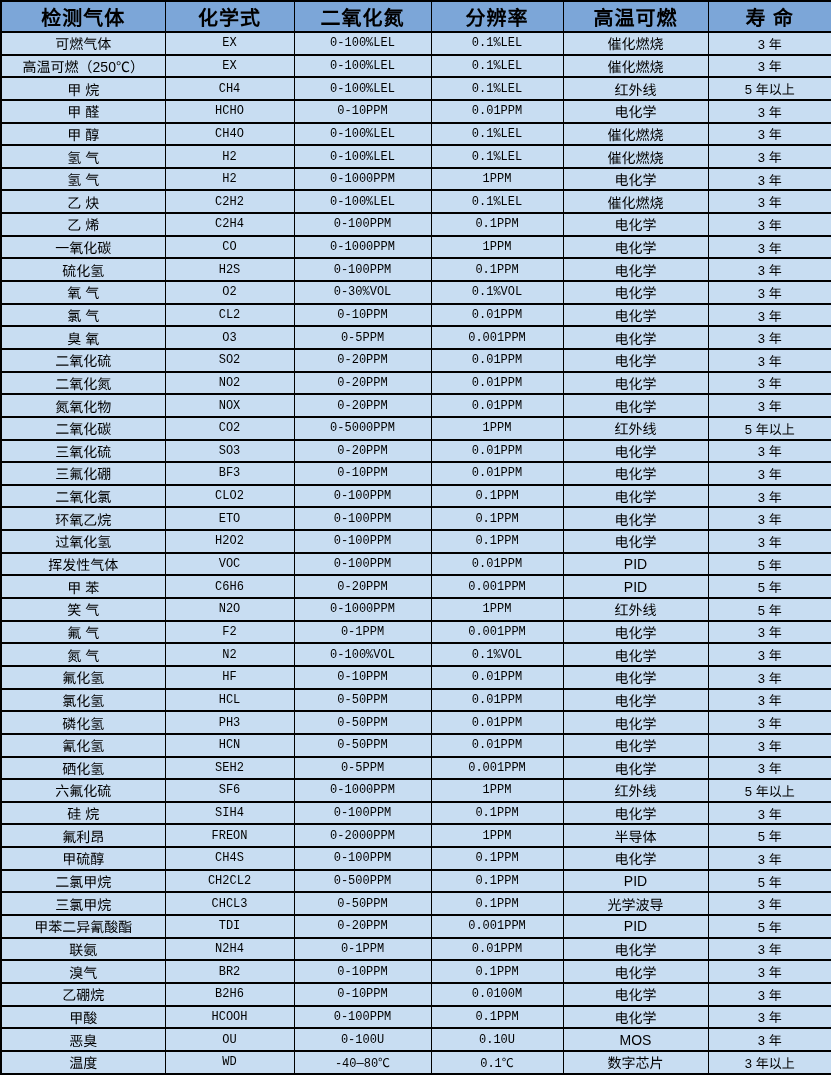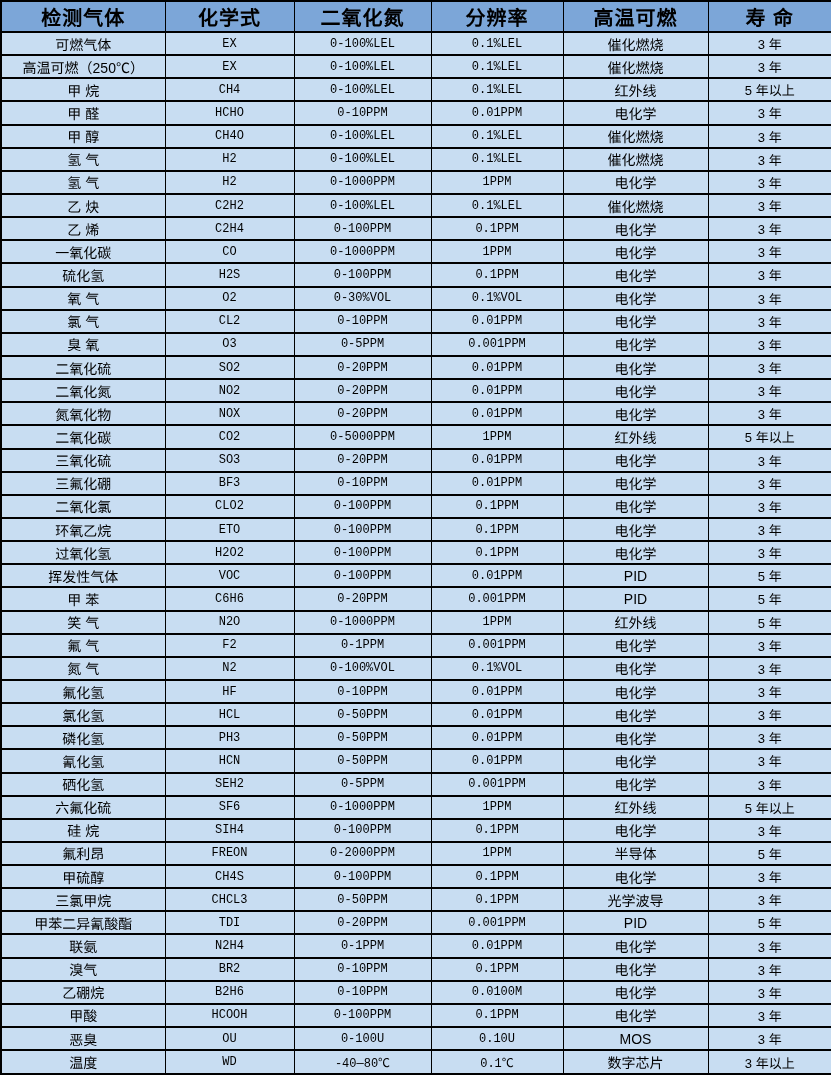--- a/index.html
+++ b/index.html
@@ -359,20 +359,28 @@
       </tr>
       <tr>
         <td class="gas">甲硫醇</td>
         <td class="val">CH4S</td>
         <td class="val">0-100PPM</td>
         <td class="val">0.1PPM</td>
         <td class="gas">电化学</td>
         <td class="life">3 年</td>
       </tr>
       <tr>
+        <td class="gas">二氯甲烷</td>
+        <td class="val">CH2CL2</td>
+        <td class="val">0-500PPM</td>
+        <td class="val">0.1PPM</td>
+        <td class="gas">PID</td>
+        <td class="life">5 年</td>
+      </tr>
+      <tr>
         <td class="gas">三氯甲烷</td>
         <td class="val">CHCL3</td>
         <td class="val">0-50PPM</td>
         <td class="val">0.1PPM</td>
         <td class="gas">光学波导</td>
         <td class="life">3 年</td>
       </tr>
       <tr>
         <td class="gas">甲苯二异氰酸酯</td>
         <td class="val">TDI</td>

